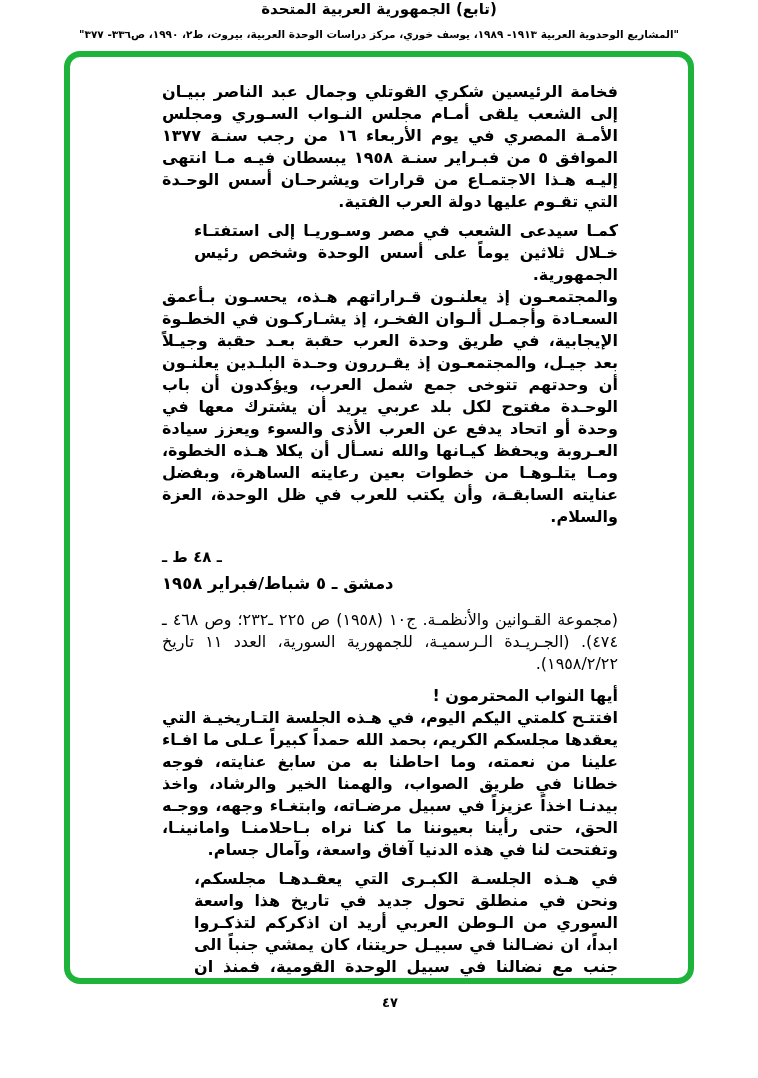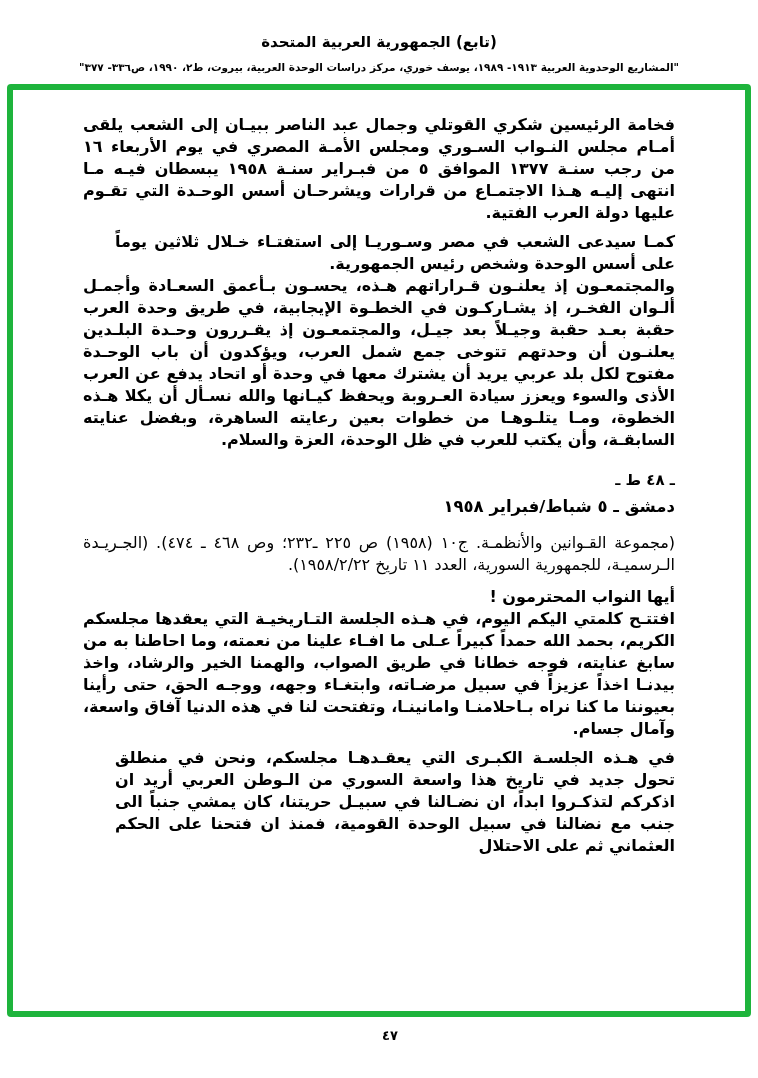--- a/index.html
+++ b/index.html
@@ -12,53 +12,52 @@
   .page {
     position: relative;
     width: 758px;
     height: 1078px;
     direction: rtl;
     overflow: hidden;
     background: #ffffff;
   }
   .doc-header {
     text-align: center;
-    padding-top: 33px;
   }
   .header-title {
     font-size: 15px;
     font-weight: bold;
     letter-spacing: 0;
   }
   .header-citation {
     font-size: 10.5px;
     font-weight: bold;
     margin-top: 10px;
   }
   .content-frame {
     box-sizing: border-box;
-    width: 744px;
+    width: 630px;
     height: 933px;
     margin: 11px auto 0 auto;
     border: 6px solid #1eb43c;
-    border-radius: 4px;
-    padding: 24px 70px 0 70px;
+    border-radius: 16px;
+    padding: 24px 70px 0 92px;
     overflow: hidden;
   }
   .para {
     margin: 0;
     font-size: 16px;
     line-height: 22px;
     text-align: justify;
     text-align-last: right;
   }
   .bold { font-weight: bold; }
   .para-gap { margin-top: 7px; margin-left: 32px; }
   .section-heading {
-    text-align: right;
+    text-align: left;
     font-weight: bold;
     margin: 20px 0 16px 0;
   }
   .section-number {
     font-size: 15px;
     margin-bottom: 8px;
   }
   .section-title {
     font-size: 18px;
     line-height: 26px;

